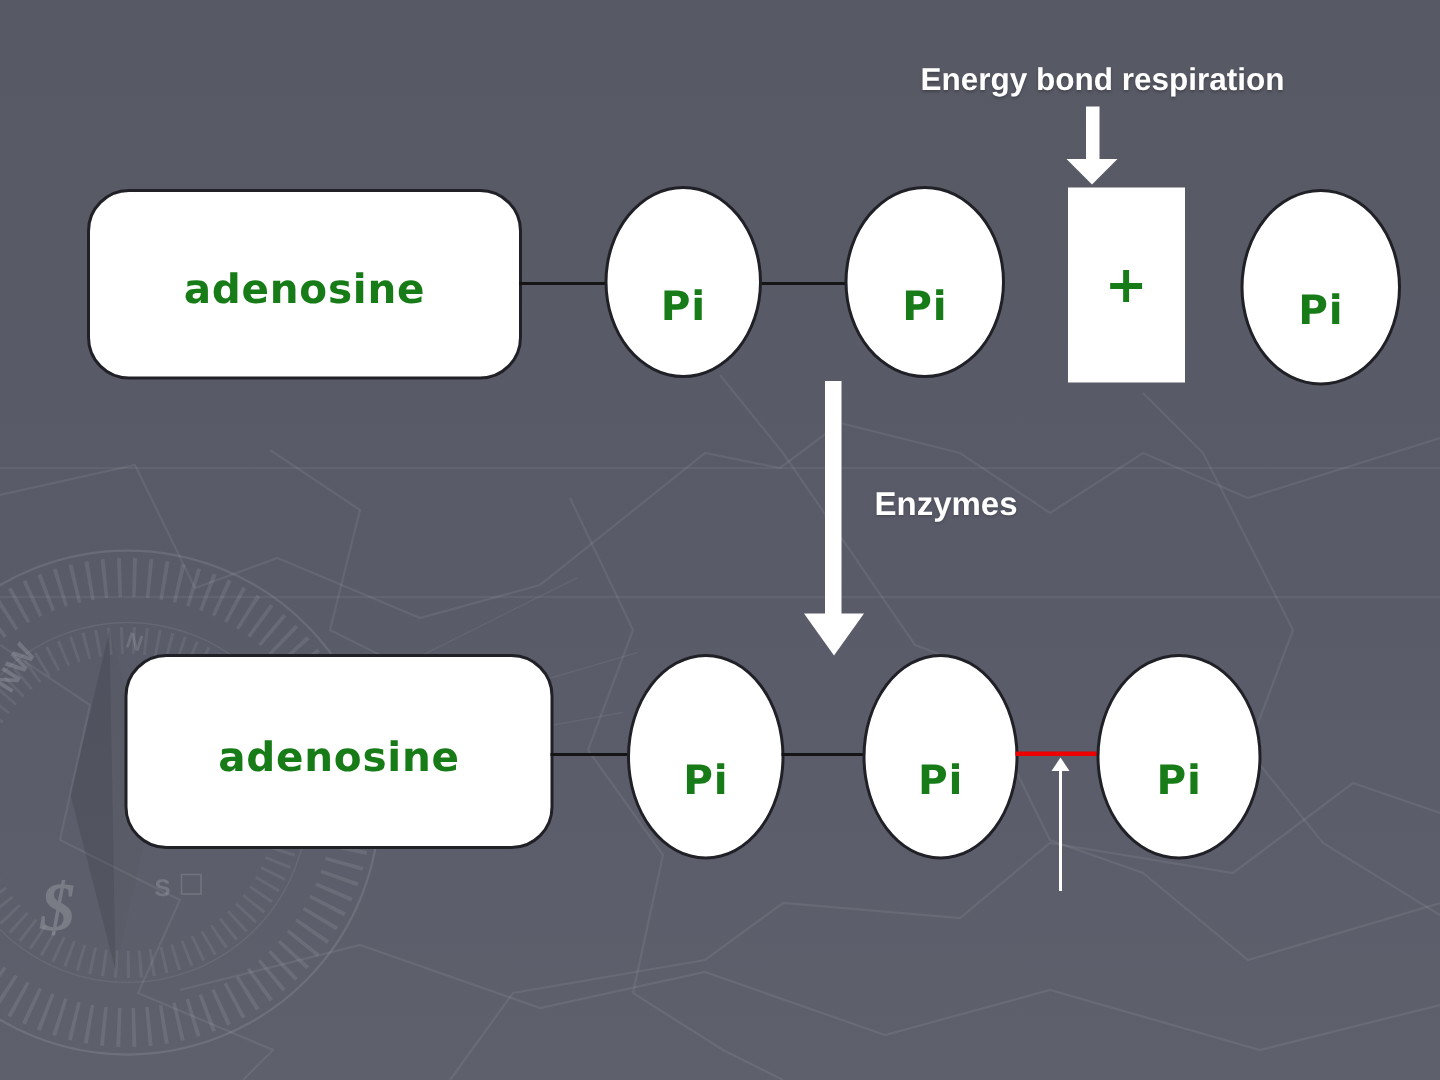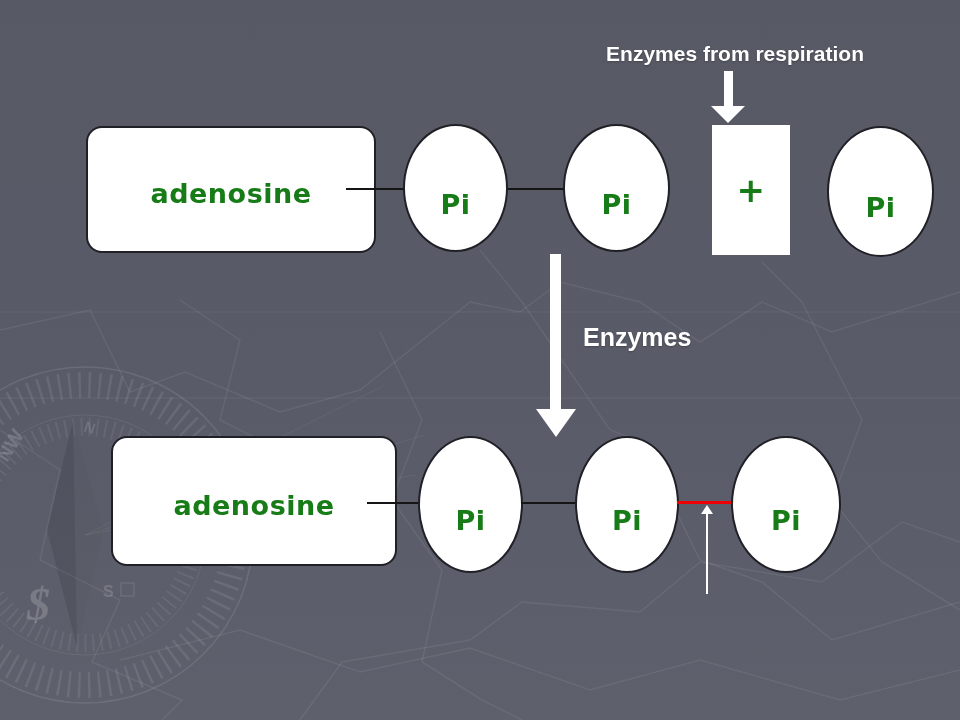--- a/index.html
+++ b/index.html
@@ -13,21 +13,21 @@
   .shape{
     position:absolute;box-sizing:border-box;
     background:var(--shape_fill,#fff);
     border:2px solid var(--shape_border,#202027);
     display:flex;align-items:center;justify-content:center;
   }
   .mol-text{
     font-family:"DejaVu Sans",sans-serif;font-weight:bold;font-size:27px;
     color:var(--molecule_text,#177c17);letter-spacing:0.5px;
   }
-  .rbox{border-radius:16px;margin-left:28px;}
+  .rbox{border-radius:28px;}
   .ellipse{border-radius:50%;}
   .ellipse .mol-text{transform:translateY(16px);}
   .rbox .mol-text{transform:translateY(4px);}
 
   #box-top{left:58px;top:126px;width:290px;height:127px;}
   #el-t1{left:403px;top:124px;width:105px;height:128px;}
   #el-t2{left:563px;top:124px;width:107px;height:128px;}
   #plus-rect{left:712px;top:125px;width:78px;height:130px;border:none;}
   #plus-rect .mol-text{font-size:34px;transform:none;}
   #el-t3{left:827px;top:126px;width:107px;height:131px;}
@@ -43,21 +43,21 @@
   #bond-b1{left:367px;top:502px;width:53px;}
   #bond-b2{left:521px;top:502px;width:56px;}
   #bond-energy{left:677px;top:501px;width:56px;height:3px;background:var(--energy_bond,#ee0000);}
 
   .ann{
     position:absolute;color:var(--annotation_text,#fff);font-weight:bold;
     text-align:center;white-space:nowrap;
     text-shadow:0 1px 2px rgba(0,0,0,0.25);
   }
   #ann-top{left:560px;top:42px;width:350px;font-size:21px;}
-  #ann-enzymes{left:583px;top:323px;font-size:25px;text-align:left;}
+  #ann-enzymes{left:583px;top:323px;font-size:22px;text-align:left;}
   #ann-bottom{left:537px;top:598px;width:350px;font-size:22px;}
 
   .shaft{position:absolute;background:#fff;}
   .tri{position:absolute;width:0;height:0;}
   #energy-shaft{left:724px;top:71px;width:9px;height:36px;}
   #energy-head{left:711px;top:106px;border-left:17px solid transparent;border-right:17px solid transparent;border-top:17px solid #fff;}
   #enz-shaft{left:550px;top:254px;width:11px;height:156px;}
   #enz-head{left:536px;top:409px;border-left:20px solid transparent;border-right:20px solid transparent;border-top:28px solid #fff;}
   #ptr-head{left:701px;top:505px;border-left:6px solid transparent;border-right:6px solid transparent;border-bottom:9px solid #fff;}
   #ptr-shaft{left:706px;top:513px;width:2px;height:81px;}
@@ -91,21 +91,21 @@
       <polygon points="-12,-115 18,-5 -8,112 -38,-5" fill="#000000" fill-opacity="0.10" stroke="none"></polygon>
       <polygon points="-12,-115 18,-5 -8,112" fill="#ffffff" fill-opacity="0.05" stroke="none"></polygon>
       <text x="-78" y="-72" transform="rotate(-58 -78 -72)" fill="#ffffff" fill-opacity="0.16" stroke="none" font-family="Liberation Sans, sans-serif" font-weight="bold" font-size="20">NW</text>
       <text x="-2" y="-104" transform="rotate(18 -2 -104)" fill="#ffffff" fill-opacity="0.13" stroke="none" font-family="Liberation Sans, sans-serif" font-weight="bold" font-size="15">N</text>
       <text x="-58" y="85" fill="#ffffff" fill-opacity="0.18" stroke="none" font-style="italic" font-family="Liberation Serif, serif" font-weight="bold" font-size="46">$</text>
       <text x="18" y="62" fill="#ffffff" fill-opacity="0.16" stroke="none" font-family="Liberation Sans, sans-serif" font-weight="bold" font-size="16">S</text>
       <rect x="36" y="48" width="13" height="13" stroke-opacity="0.14"></rect>
     </g>
   </svg>
 
-  <div class="ann" id="ann-top">Enzymes from respiration</div>
+  <div class="ann" id="ann-top">Energy bond respiration</div>
   <div class="shaft" id="energy-shaft"></div>
   <div class="tri" id="energy-head"></div>
 
   <div class="shape rbox" id="box-top">
     <span class="mol-text">adenosine</span>
   </div>
   <div class="bond" id="bond-t1"></div>
   <div class="shape ellipse" id="el-t1">
     <span class="mol-text">Pi</span>
   </div>

